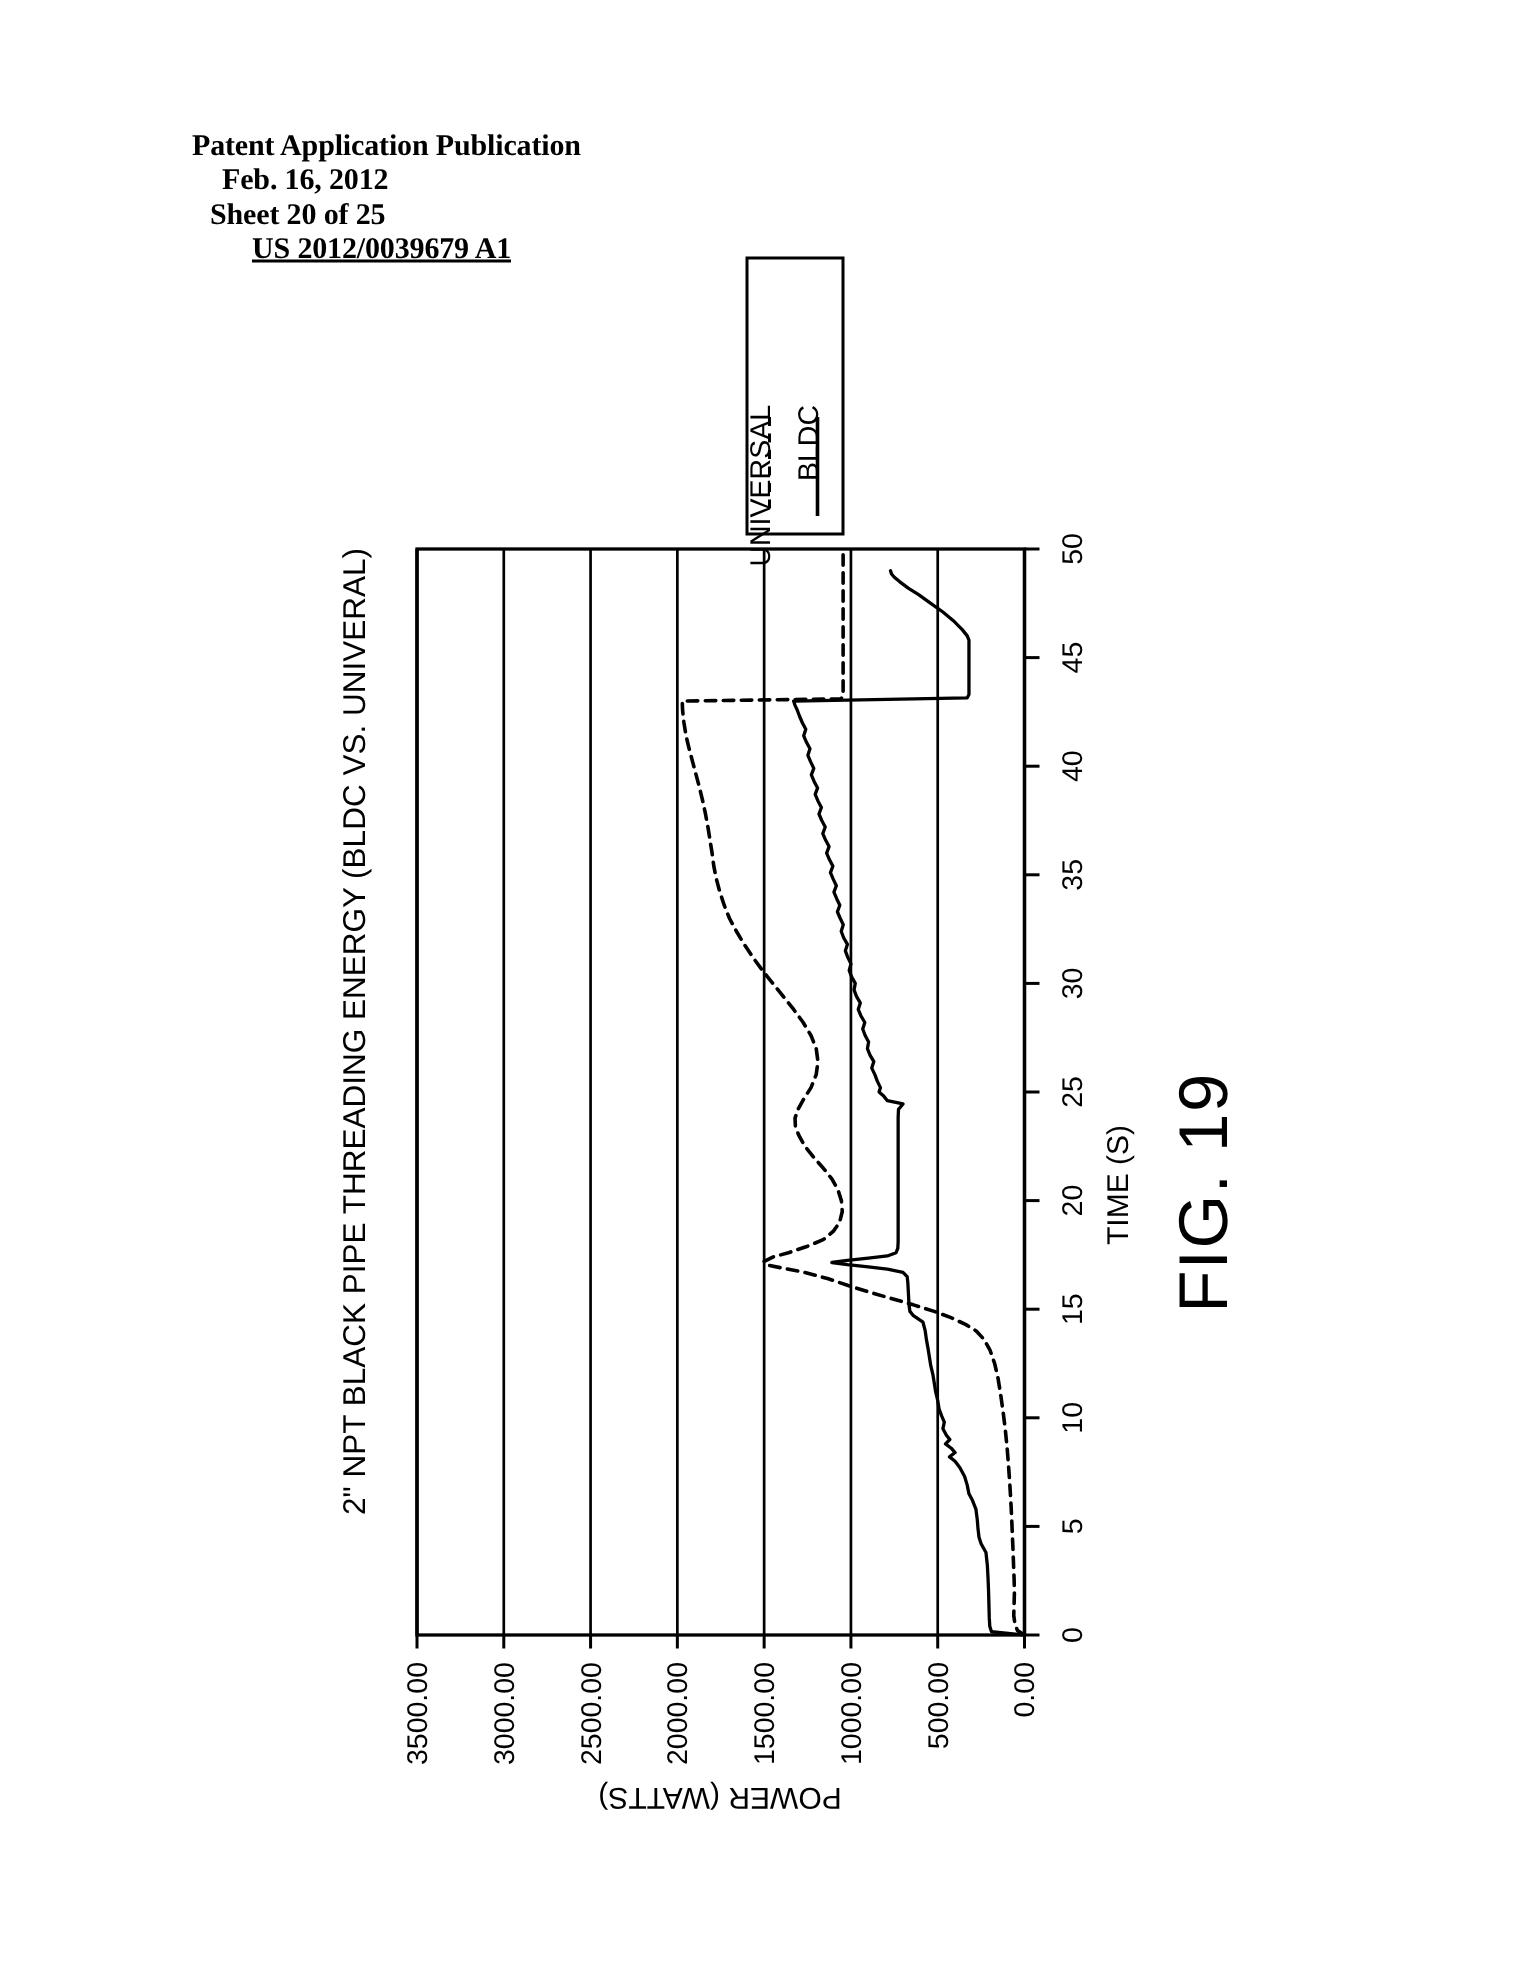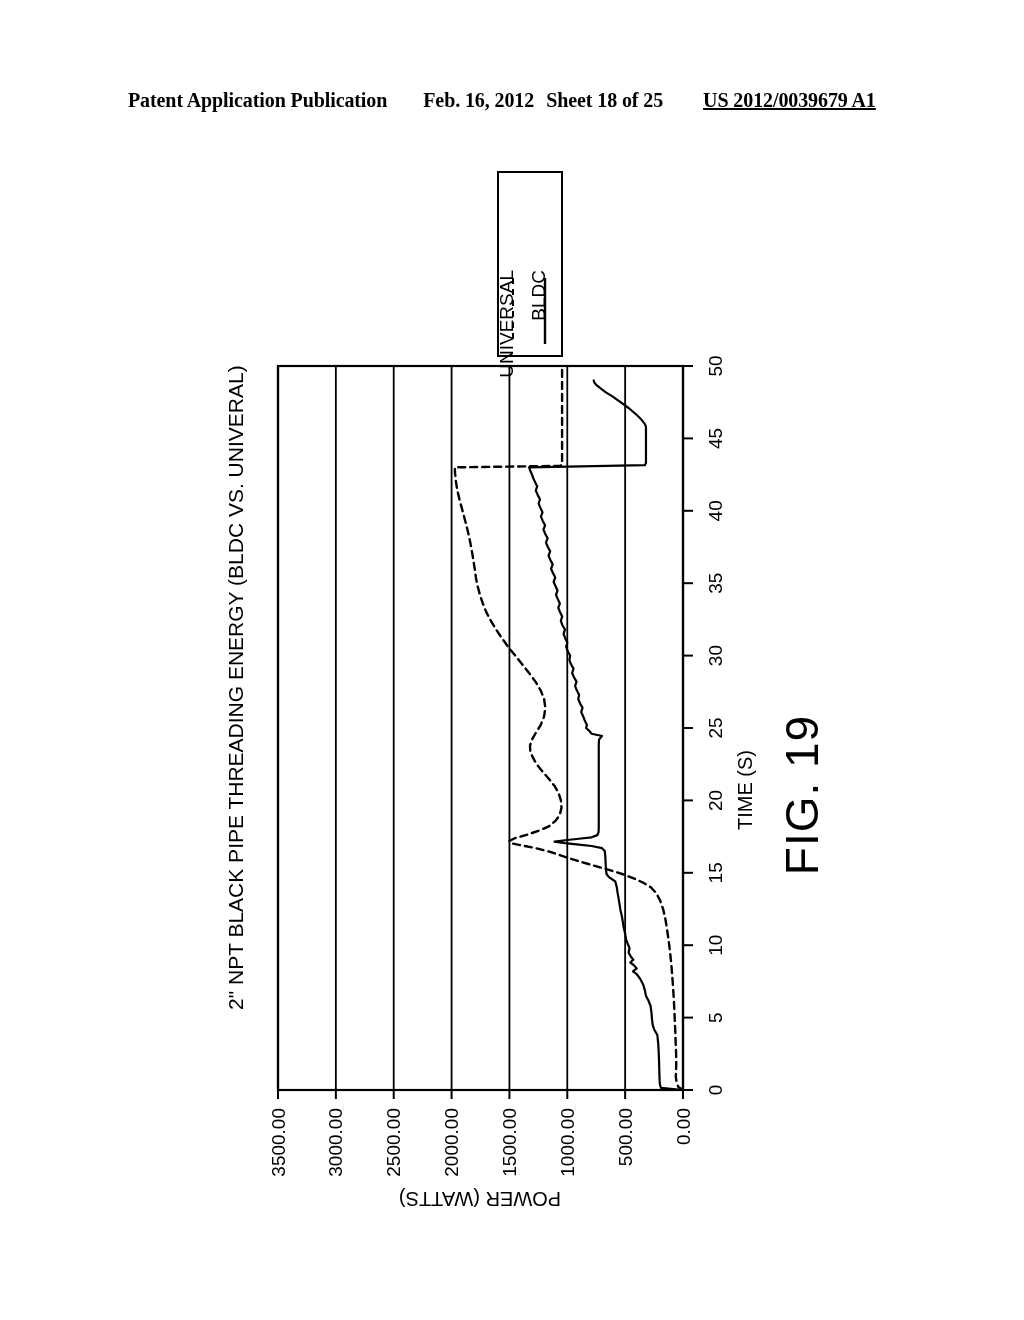--- a/index.html
+++ b/index.html
@@ -17,29 +17,30 @@
   }
 
   
   #patent-header {
     position: absolute;
     top: 86px;
     left: 128px;
     width: 768px;
     height: 26px;
     display: flex;
-    align-items: flex-end;
+    align-items: flex-start;
     font-family: "Liberation Serif", serif;
     font-weight: bold;
     font-size: 20px;
     letter-spacing: -0.1px;
     white-space: nowrap;
+    flex-direction: column;
   }
   #patent-header .hdr-pub { }
-  #patent-header .hdr-date { margin-left: 36px; }
+  #patent-header .hdr-date { margin-left: 20px; }
   #patent-header .hdr-sheet { margin-left: 12px; }
   #patent-header .hdr-number { margin-left: 40px; text-decoration: underline; }
 
   
   #figure-area {
     position: absolute;
     left: 0;
     top: 0;
     width: 1024px;
     height: 1320px;
@@ -84,21 +85,21 @@
     fill: none;
     stroke: #000000;
   }
 </style>
 </head>
 <body>
 
 <div id="patent-header">
   <span class="hdr-pub">Patent Application Publication</span>
   <span class="hdr-date">Feb. 16, 2012</span>
-  <span class="hdr-sheet">Sheet 18 of 25</span>
+  <span class="hdr-sheet">Sheet 20 of 25</span>
   <span class="hdr-number">US 2012/0039679 A1</span>
 </div>
 
 <div id="figure-area">
   <svg id="figure-svg" width="1024" height="1320" viewBox="0 0 1024 1320">
 
     <g id="grid-group">
         <line x1="683" y1="366" x2="683" y2="1090" stroke="#000000" stroke-width="2.2"></line>
         <line x1="625.1428571428571" y1="366" x2="625.1428571428571" y2="1090" stroke="#000000" stroke-width="1.8"></line>
         <line x1="567.2857142857143" y1="366" x2="567.2857142857143" y2="1090" stroke="#000000" stroke-width="1.8"></line>

